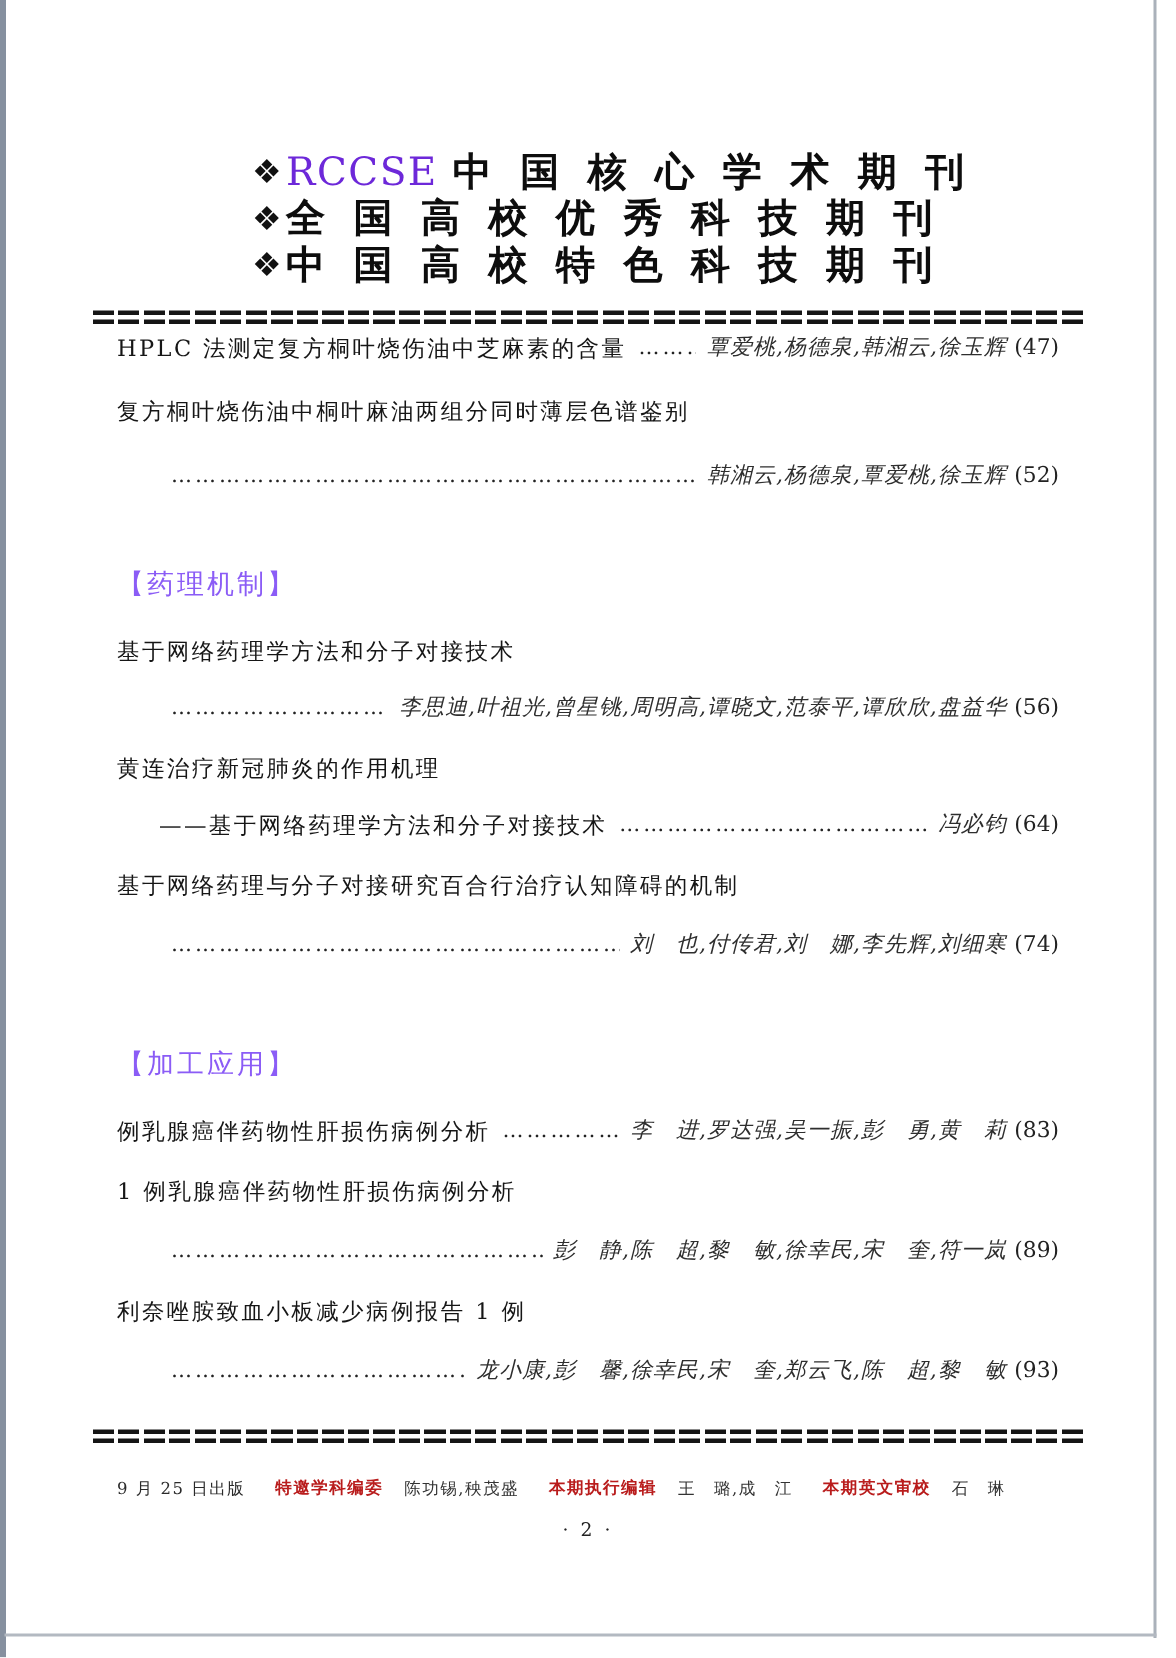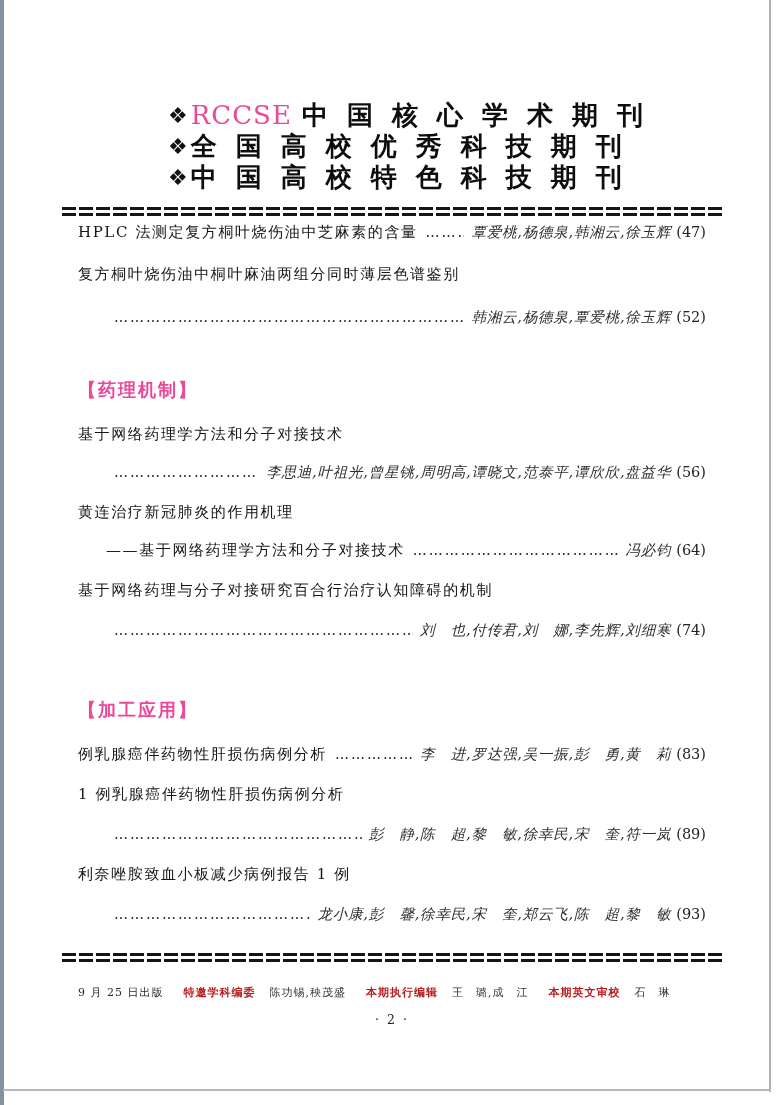--- a/index.html
+++ b/index.html
@@ -13,21 +13,21 @@
   }
   
   .edge-left{position:absolute;left:0;top:0;width:4px;height:1105px;background:#86909f;}
   .edge-right{position:absolute;left:769px;top:0;width:2px;height:1092px;background:#aab1ba;}
   .edge-bottom{position:absolute;left:3px;top:1089px;width:768px;height:2px;background:#b3b9c1;}
 
   
   .cert-block{margin:100px 0 0 168px;}
   .cert-line{height:31px;line-height:31px;white-space:nowrap;display:flex;align-items:center;}
   .knot{font-size:22px;color:#111;margin-right:3px;font-family:"DejaVu Sans", sans-serif;}
-  .cert-latin{font-size:26px;letter-spacing:1px;color:#ec4899;font-family:"DejaVu Serif", serif;margin-right:10px;}
+  .cert-latin{font-size:26px;letter-spacing:1px;color:#6d28d9;font-family:"DejaVu Serif", serif;margin-right:10px;}
   .cert-latin:empty{display:none;margin:0;}
   .cert-cjk{font-size:26px;font-weight:700;letter-spacing:19px;color:#0d0d0d;
     font-family:"DejaVu Sans", sans-serif;}
 
   
   .rule{
     height:9px;margin:14px 62px 0 62px;
     background-image:
       repeating-linear-gradient(90deg,#151515 0 14px,rgba(0,0,0,0) 14px 17px),
       repeating-linear-gradient(90deg,#151515 0 14px,rgba(0,0,0,0) 14px 17px);
@@ -42,22 +42,22 @@
   .row{display:flex;align-items:center;height:20px;line-height:20px;
        padding:0 14px;white-space:nowrap;overflow:hidden;}
   .title{font-size:15px;letter-spacing:1.6px;color:#161616;}
   .subtitle{font-size:15px;letter-spacing:1.6px;color:#161616;}
   .authors{font-size:14.5px;font-style:italic;letter-spacing:0.8px;color:#2e2e2e;flex:0 0 auto;}
   .pageno{font-size:14.5px;color:#222;margin-left:5px;flex:0 0 auto;}
   .leader{flex:1 1 0;min-width:0;overflow:hidden;white-space:nowrap;
           font-size:14px;letter-spacing:2px;color:#222;margin:0 7px 0 8px;}
   .cont{padding-left:42px;}
   .heading{height:24px;line-height:24px;padding:0 14px;
-    font-family:"DejaVu Sans", sans-serif;font-weight:700;
-    font-size:18px;letter-spacing:2px;color:#ec4899;}
+    font-family:"DejaVu Sans", sans-serif;font-weight:400;
+    font-size:18px;letter-spacing:2px;color:#8b5cf6;}
 
   .mt6{margin-top:6px}.mt18{margin-top:18px}.mt20{margin-top:20px}
   .mt22{margin-top:22px}.mt23{margin-top:23px}.mt51{margin-top:51px}
   .mt58{margin-top:58px}
 
   
   .footer{margin:22px 64px 0 64px;padding:0 14px;height:18px;line-height:18px;
     display:flex;align-items:center;white-space:nowrap;font-size:11px;color:#2a2a2a;}
   .footer .f-label{font-family:Liberation Mono, monospace;font-weight:700;
     color:#b91c1c;margin:0 14px 0 20px;letter-spacing:1px;}

